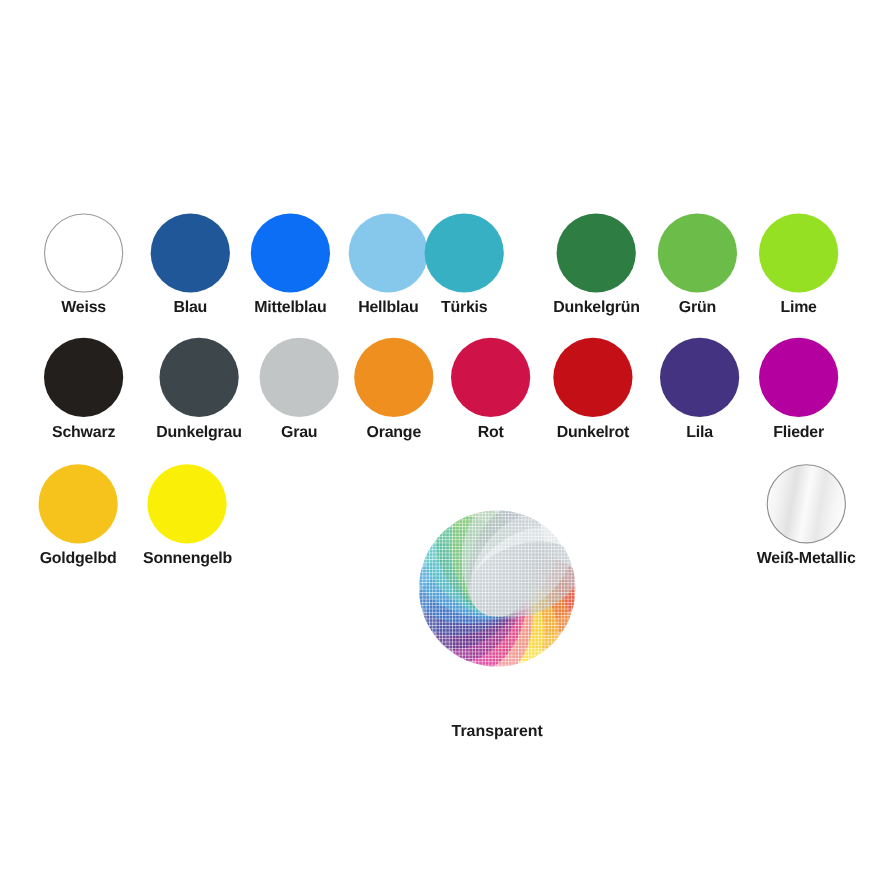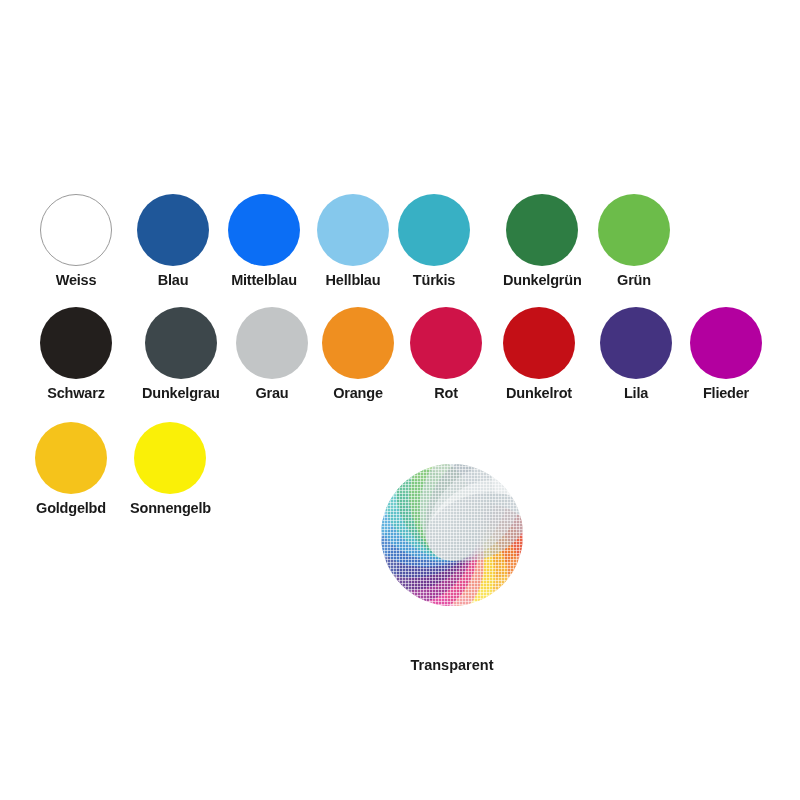--- a/index.html
+++ b/index.html
@@ -122,32 +122,36 @@
       <div class="caption">Blau</div>
     </div>
     <div class="swatch" style="left: 228px; top: 194px; justify-content: flex-end;">
       <div class="disc" style="background: rgb(11, 110, 245);"></div>
       <div class="caption">Mittelblau</div>
     </div>
     <div class="swatch" style="left: 317px; top: 194px;">
       <div class="disc" style="background: rgb(133, 200, 236);"></div>
       <div class="caption">Hellblau</div>
     </div>
-    <div class="swatch" style="left: 398px; top: 194px;">
+    <div class="swatch" style="left: 386px; top: 194px;">
       <div class="disc" style="background: rgb(56, 176, 196);"></div>
       <div class="caption">Türkis</div>
     </div>
     <div class="swatch" style="left: 503px; top: 194px;">
       <div class="disc" style="background: rgb(46, 125, 67);"></div>
       <div class="caption">Dunkelgrün</div>
     </div>
     <div class="swatch" style="left: 598px; top: 194px;">
       <div class="disc" style="background: rgb(108, 188, 74);"></div>
       <div class="caption">Grün</div>
     </div>
+    <div class="swatch" style="left: 690px; top: 194px;">
+      <div class="disc" style="background: rgb(150, 224, 35);"></div>
+      <div class="caption">Lime</div>
+    </div>
     <div class="swatch" style="left: 40px; top: 307px;">
       <div class="disc" style="background: rgb(35, 31, 29);"></div>
       <div class="caption">Schwarz</div>
     </div>
     <div class="swatch" style="left: 142px; top: 307px;">
       <div class="disc" style="background: rgb(61, 71, 75);"></div>
       <div class="caption">Dunkelgrau</div>
     </div>
     <div class="swatch" style="left: 236px; top: 307px;">
       <div class="disc" style="background: rgb(194, 197, 198);"></div>
@@ -173,20 +177,24 @@
       <div class="disc" style="background: rgb(68, 51, 128);"></div>
       <div class="caption">Lila</div>
     </div>
     <div class="swatch" style="left: 130px; top: 422px;">
       <div class="disc" style="background: rgb(250, 240, 7);"></div>
       <div class="caption">Sonnengelb</div>
     </div>
     <div class="swatch" style="left: 35px; top: 422px;">
       <div class="disc" style="background: rgb(245, 195, 27);"></div>
       <div class="caption">Goldgelbd</div>
+    </div>
+    <div class="swatch" style="left: 688px; top: 422px;">
+      <div class="disc metallic"></div>
+      <div class="caption">Weiß-Metallic</div>
     </div>
     <div id="transparent-swatch" style="left: 381px; top: 464px;">
       <div class="trans-disc">
         <div class="petal" style="background: rgb(217, 33, 33); transform: translate(26px, 0px) rotate(0deg) scale(1, 0.62);"></div>
         <div class="petal" style="background: rgb(232, 87, 42); transform: translate(24.7px, 8px) rotate(18deg) scale(1, 0.62);"></div>
         <div class="petal" style="background: rgb(240, 139, 42); transform: translate(21px, 15.3px) rotate(36deg) scale(1, 0.62);"></div>
         <div class="petal" style="background: rgb(246, 197, 48); transform: translate(15.3px, 21px) rotate(54deg) scale(1, 0.62);"></div>
         <div class="petal" style="background: rgb(249, 233, 74); transform: translate(8px, 24.7px) rotate(72deg) scale(1, 0.62);"></div>
         <div class="petal" style="background: rgb(239, 111, 174); transform: translate(0px, 26px) rotate(90deg) scale(1, 0.62);"></div>
         <div class="petal" style="background: rgb(214, 31, 140); transform: translate(-8px, 24.7px) rotate(108deg) scale(1, 0.62);"></div>

